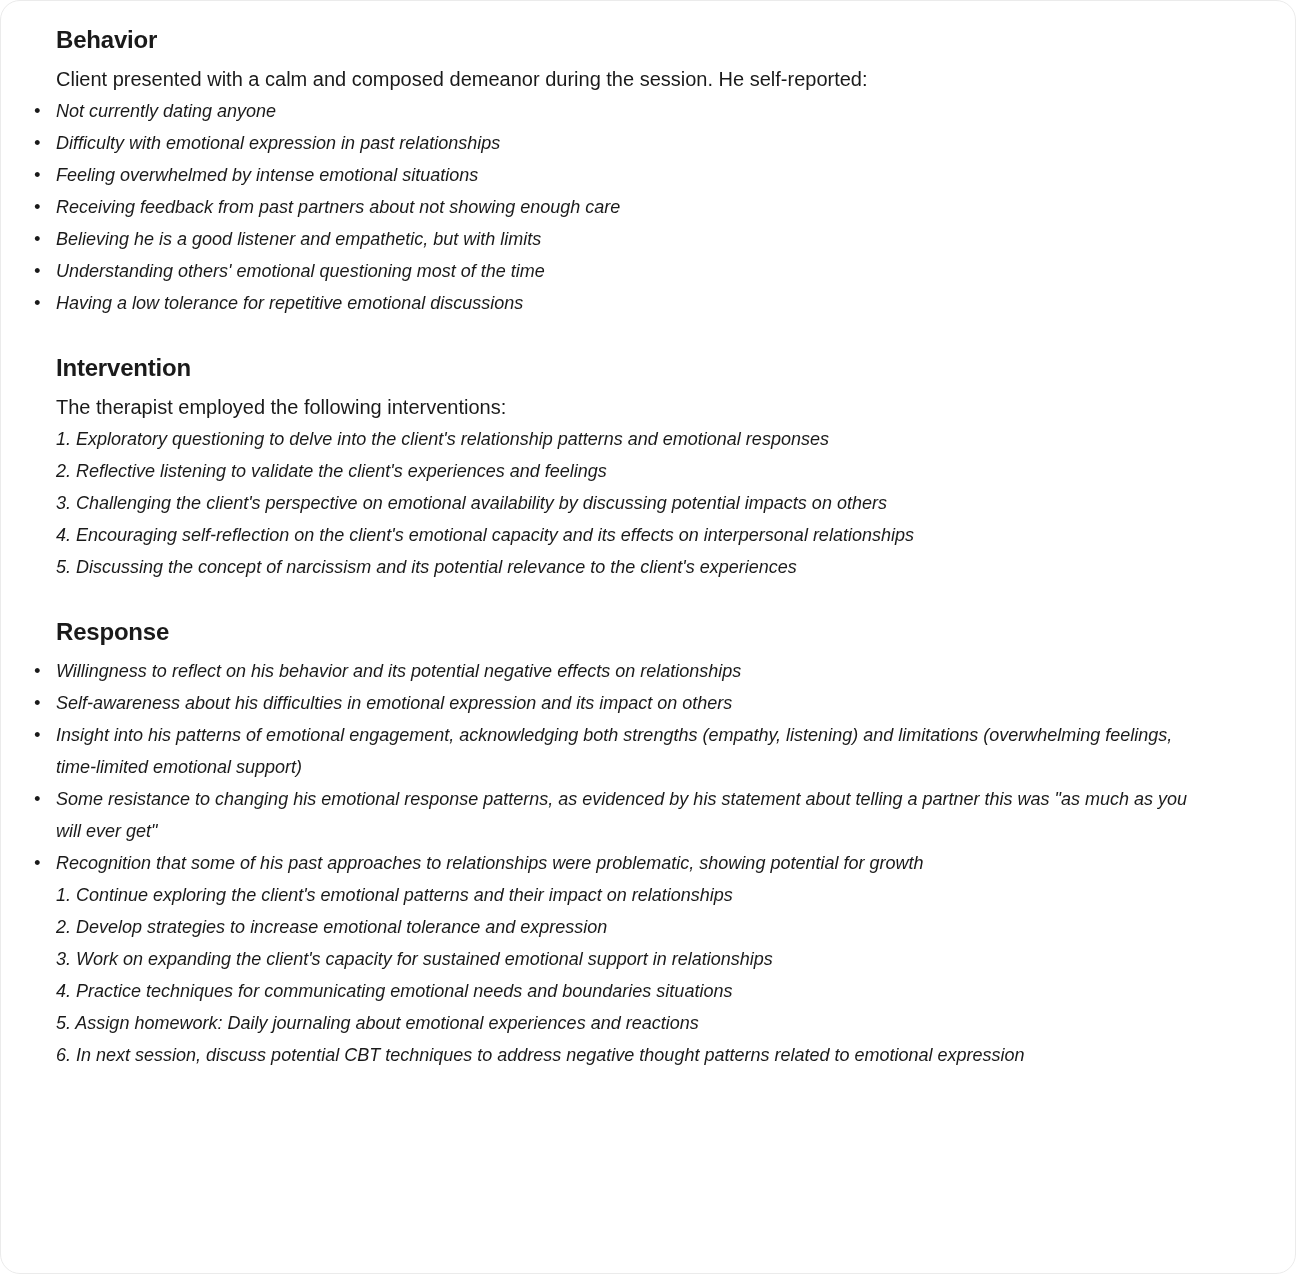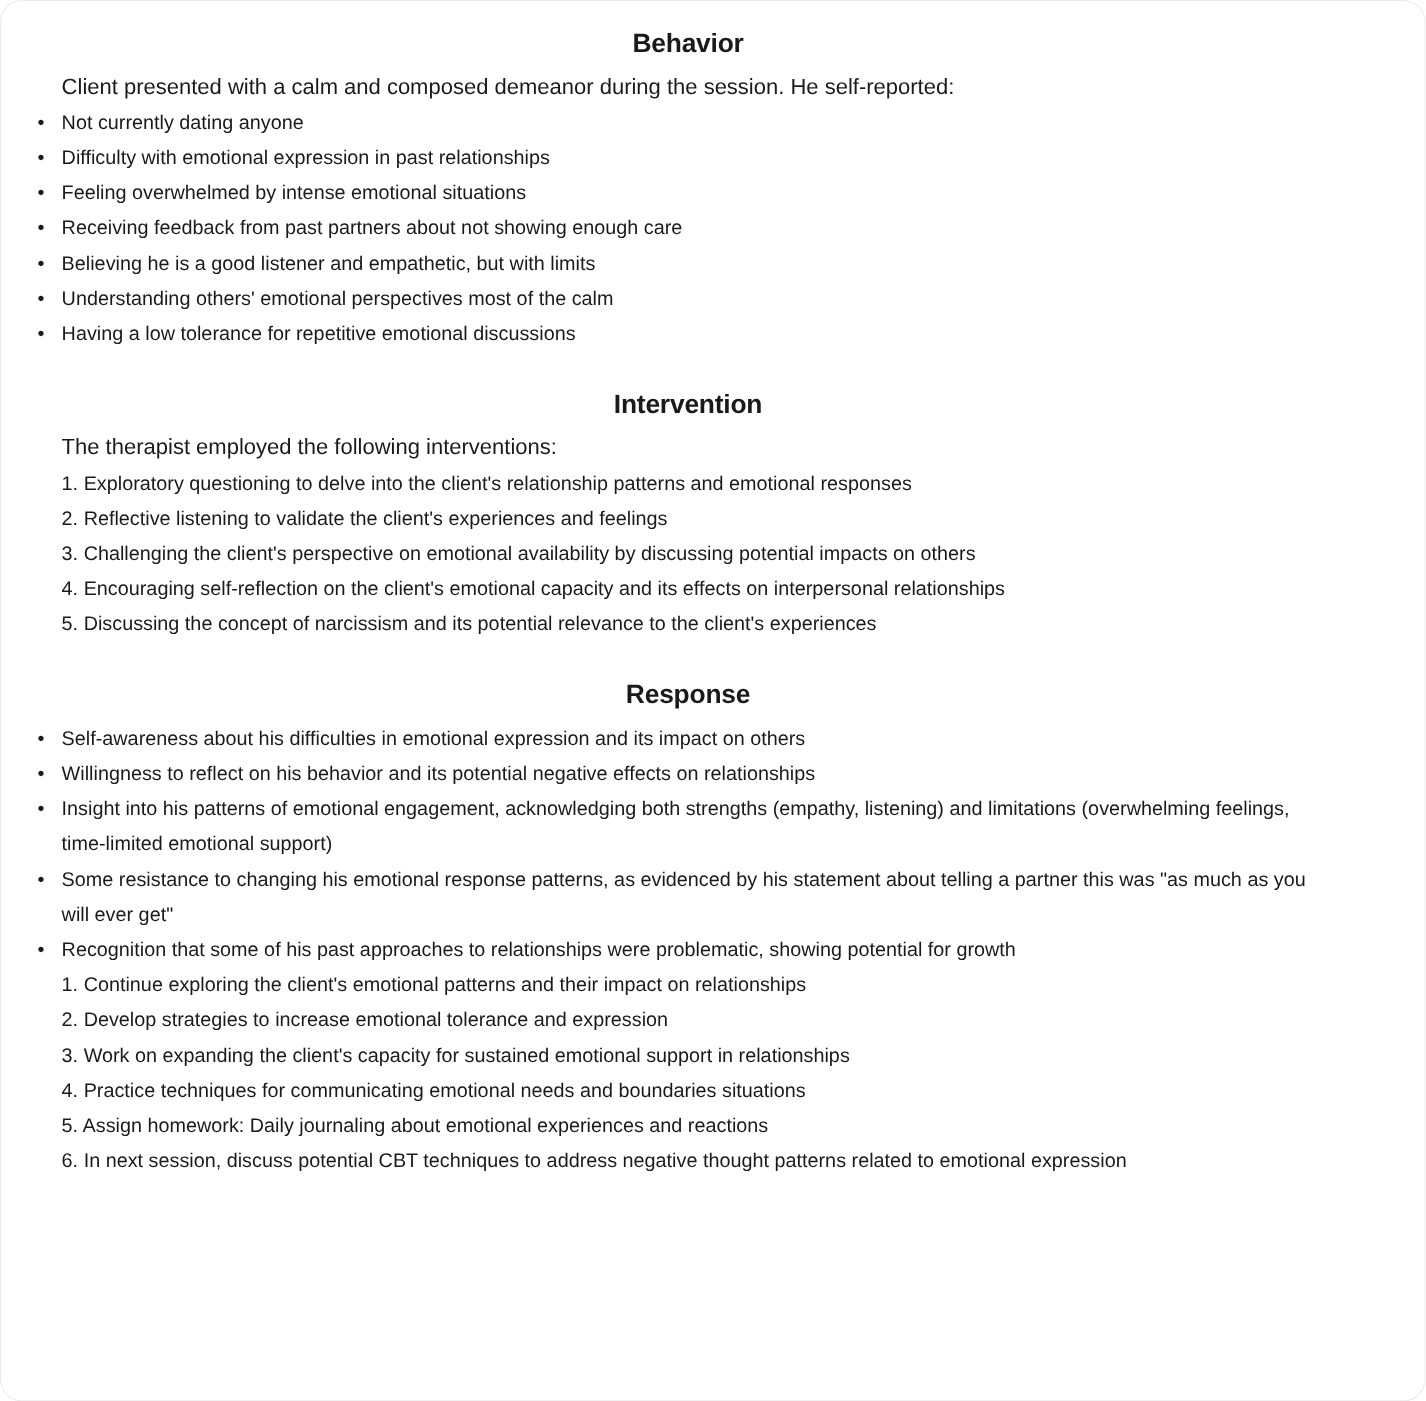--- a/index.html
+++ b/index.html
@@ -21,36 +21,36 @@
     border-radius: 20px;
     padding: 22px 100px 40px 55px;
     overflow: hidden;
   }
   .section-heading {
     font-size: 24px;
     line-height: 34px;
     font-weight: 700;
     letter-spacing: -0.2px;
     margin: 32px 0 6px 0;
-    text-align: center;
   }
   .section:first-child .section-heading {
     margin-top: 0;
   }
   .section-intro {
     font-size: 20px;
     line-height: 32px;
     margin: 0;
   }
   .items {
     list-style: none;
     margin: 0;
     padding: 0;
     font-size: 18px;
     line-height: 32px;
+    font-style: italic;
   }
   .items.bullet li {
     position: relative;
   }
   .items.bullet li::before {
     content: "\2022";
     position: absolute;
     left: -22px;
     top: 0;
   }
@@ -75,21 +75,21 @@
 
   <li class="item">Difficulty with emotional expression in past relationships</li>
 
   <li class="item">Feeling overwhelmed by intense emotional situations</li>
 
   <li class="item">Receiving feedback from past partners about not showing enough care</li>
 
 
   <li class="item">Believing he is a good listener and empathetic, but with limits</li>
 
-  <li class="item">Understanding others' emotional perspectives most of the calm</li>
+  <li class="item">Understanding others' emotional questioning most of the time</li>
 
   <li class="item">Having a low tolerance for repetitive emotional discussions</li>
 </ul>
   </section>
 
   <section class="section">
     <h2 class="section-heading">Intervention</h2>
     <p class="section-intro">The therapist employed the following interventions:</p>
     <ul class="items numbered">
   <li class="item">Exploratory questioning to delve into the client's relationship patterns and emotional responses</li>
@@ -101,23 +101,23 @@
   <li class="item">Encouraging self-reflection on the client's emotional capacity and its effects on interpersonal relationships</li>
 
   <li class="item">Discussing the concept of narcissism and its potential relevance to the client's experiences</li>
 </ul>
   </section>
 
   <section class="section">
     <h2 class="section-heading">Response</h2>
     <ul class="items bullet">
 
+  <li class="item">Willingness to reflect on his behavior and its potential negative effects on relationships</li>
+
   <li class="item">Self-awareness about his difficulties in emotional expression and its impact on others</li>
-
-  <li class="item">Willingness to reflect on his behavior and its potential negative effects on relationships</li>
 
   <li class="item">Insight into his patterns of emotional engagement, acknowledging both strengths (empathy, listening) and limitations (overwhelming feelings, time-limited emotional support)</li>
 
   <li class="item">Some resistance to changing his emotional response patterns, as evidenced by his statement about telling a partner this was "as much as you will ever get"</li>
 
   <li class="item">Recognition that some of his past approaches to relationships were problematic, showing potential for growth</li>
 </ul>
   </section>
 
   <section class="section">

